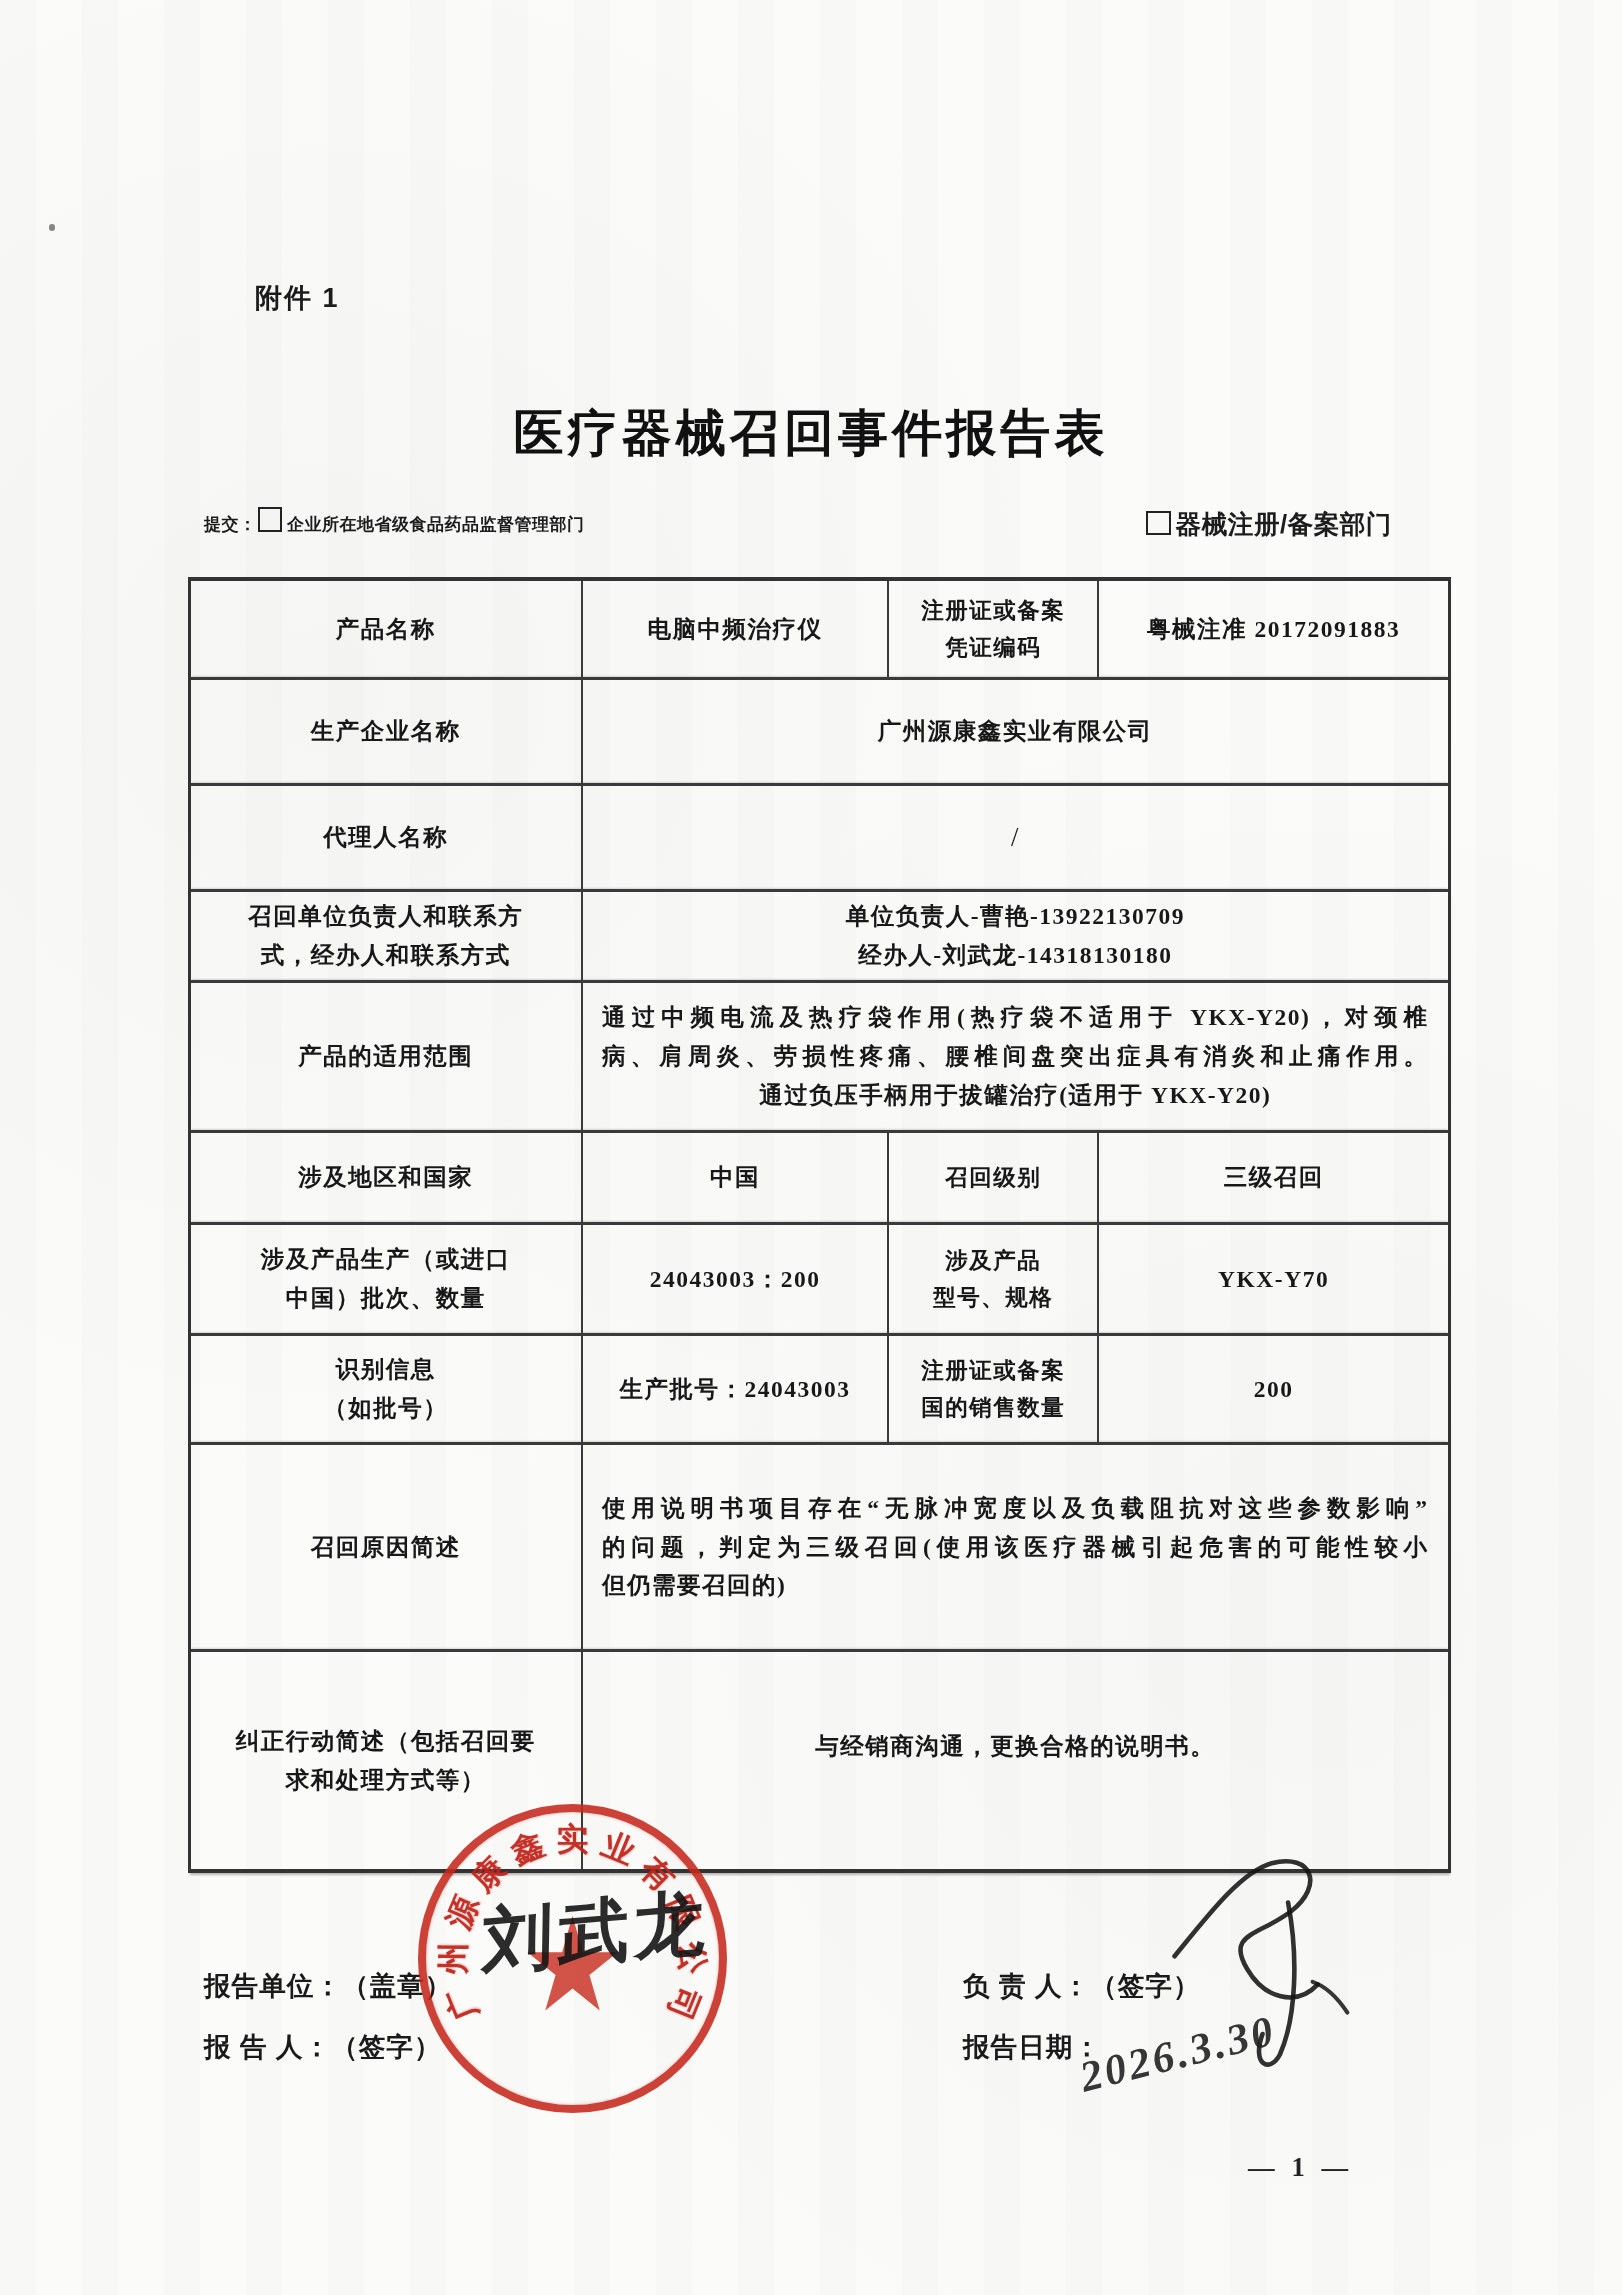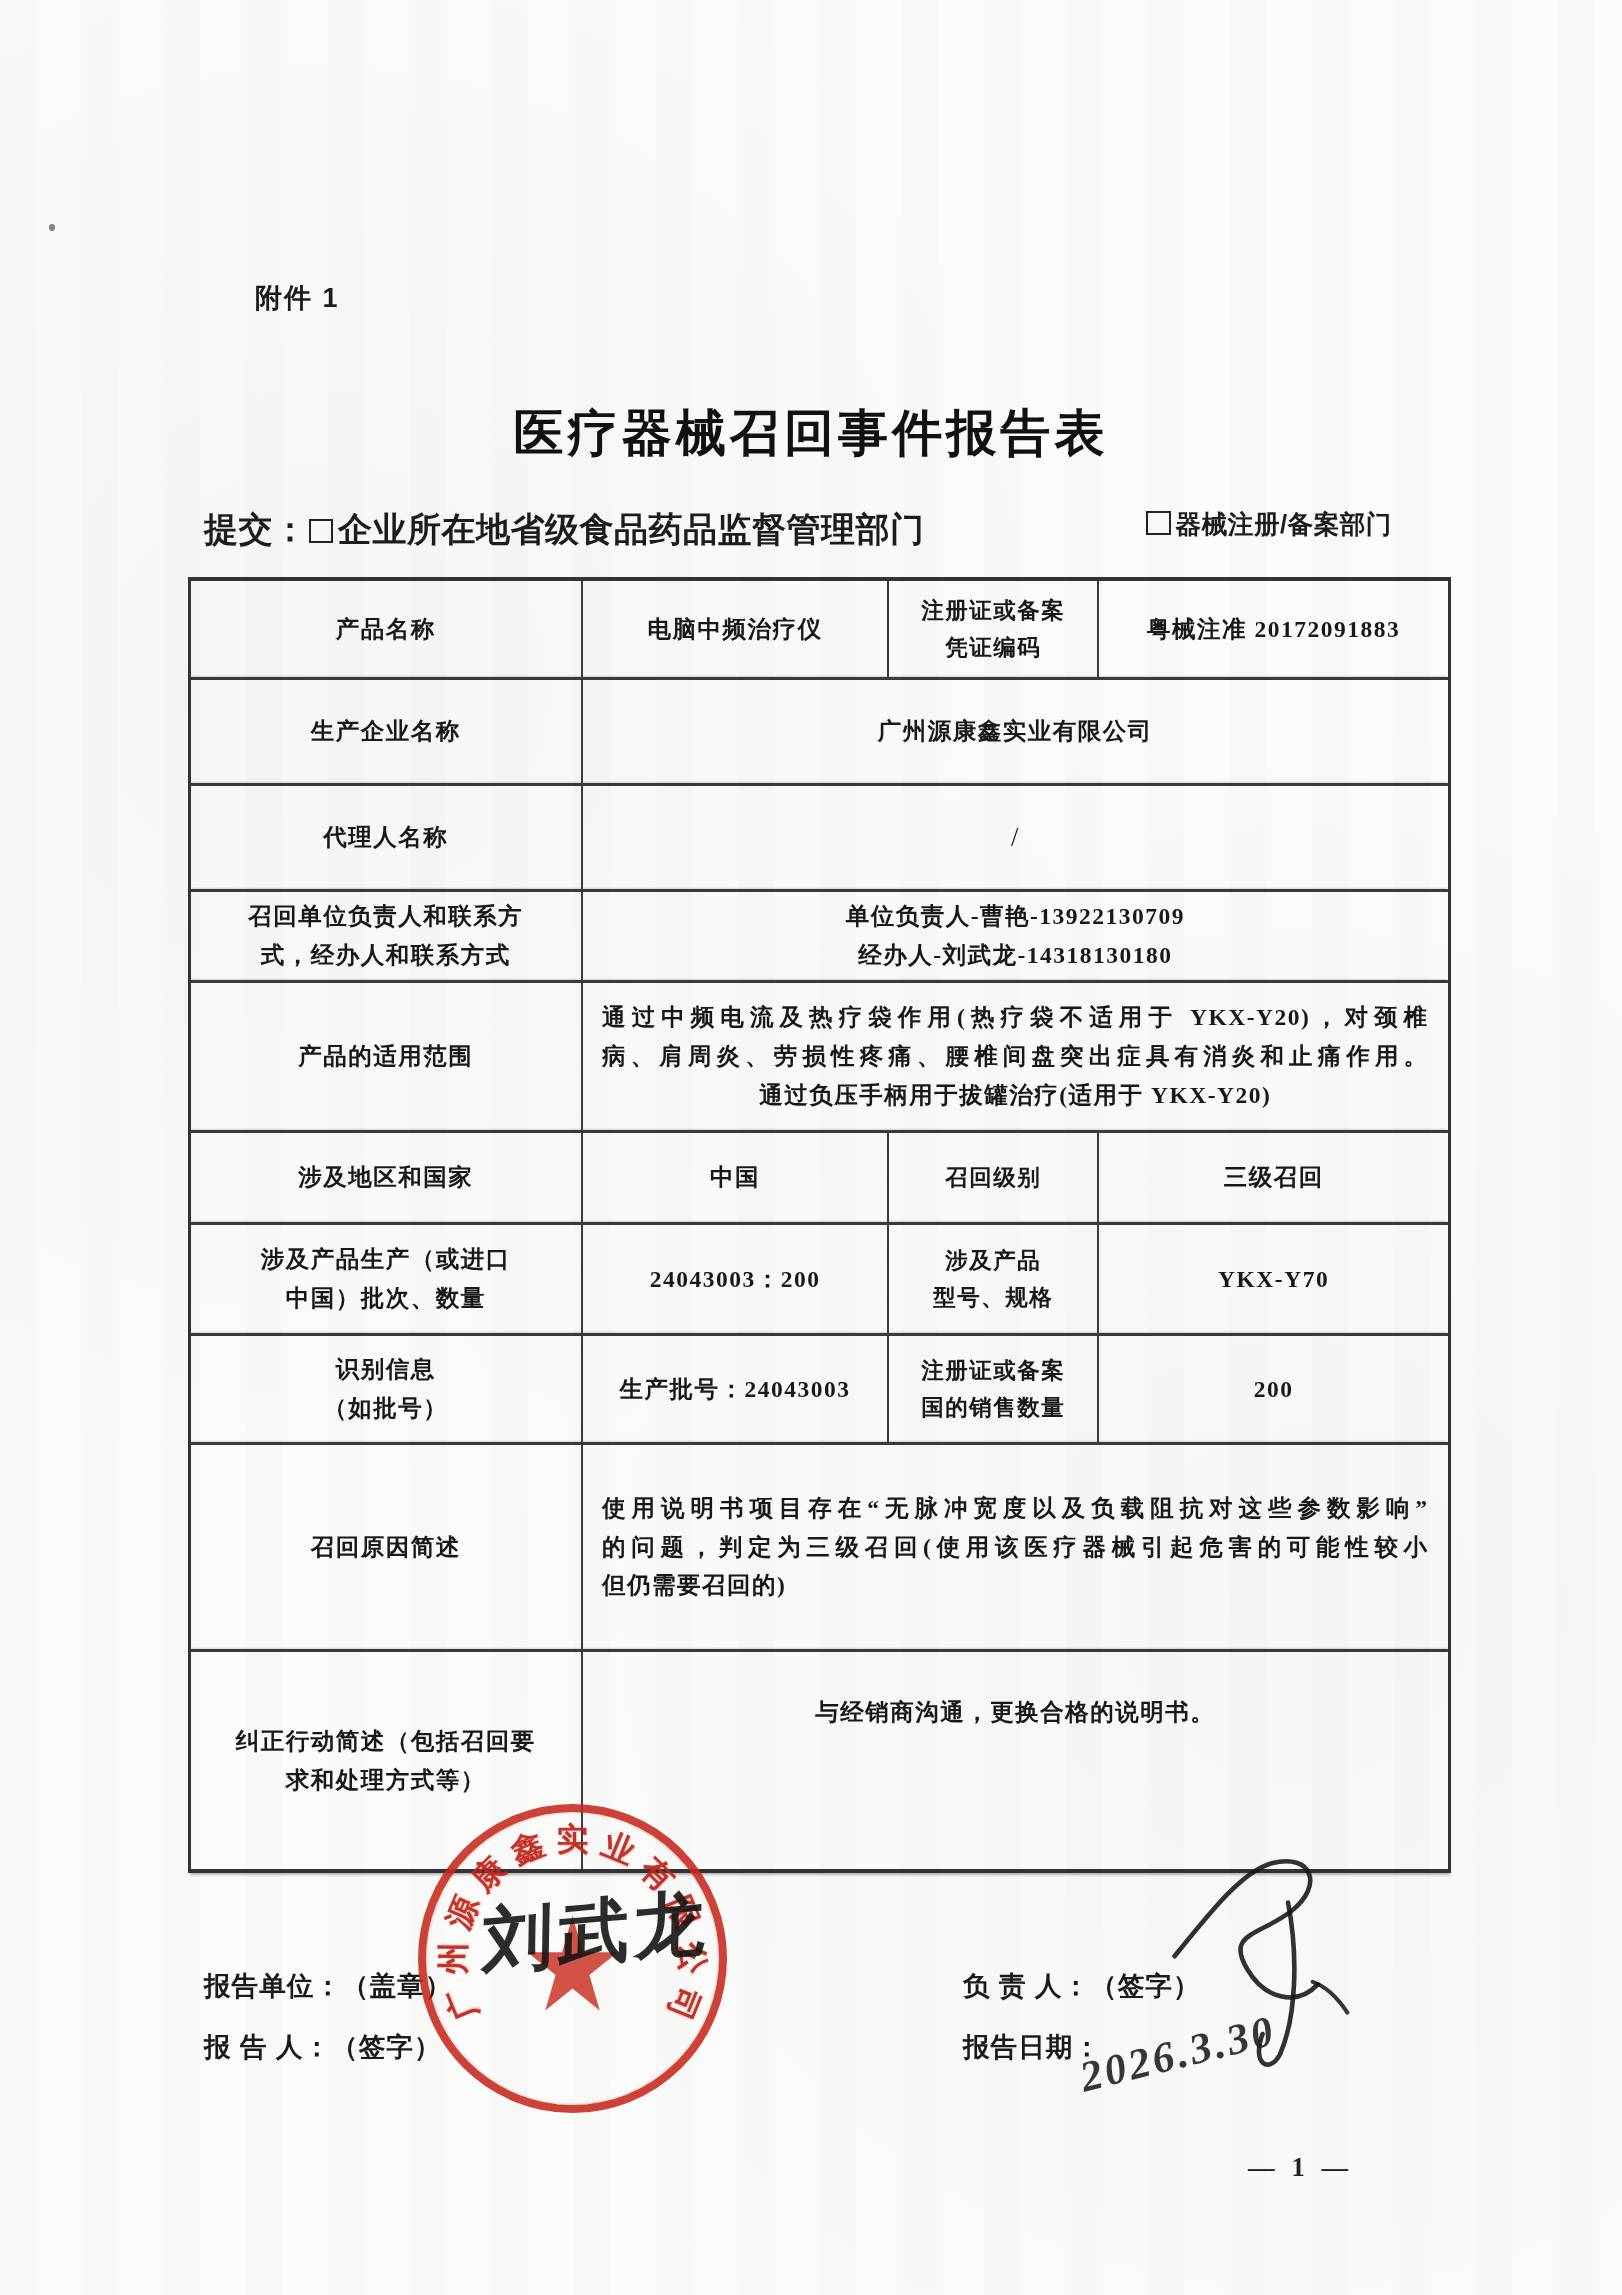--- a/index.html
+++ b/index.html
@@ -27,21 +27,21 @@
   }
   .title{
     position:absolute;left:0;top:400px;width:1622px;margin:0;
     text-align:center;
     font-family:"Liberation Sans", sans-serif;
     font-size:50px;font-weight:bold;letter-spacing:4.1px;color:#111;
   }
   .submit-line{
     position:absolute;left:204px;top:507px;
     font-family:"Liberation Sans", sans-serif;
-    font-size:34px;font-weight:bold;letter-spacing:0.5px;white-space:nowrap;
+    font-size:17px;font-weight:bold;letter-spacing:0.5px;white-space:nowrap;
   }
   .submit-right{
     position:absolute;left:1145px;top:507px;
     font-family:"Liberation Sans", sans-serif;
     font-size:25.6px;font-weight:bold;letter-spacing:0.5px;white-space:nowrap;
   }
   .checkbox{
     display:inline-block;width:20.5px;height:20.5px;
     border:2.6px solid #222;background:transparent;
     vertical-align:-2px;margin:0 5.1px 0 1px;
@@ -70,21 +70,21 @@
   .c4{flex:1;}
   .merged{flex:1;}
   .h-r1{height:96px;} .h-r2{height:103px;} .h-r3{height:103px;}
   .h-r4{height:88px;} .h-r5{height:147px;} .h-r6{height:89px;}
   .h-r7{height:108px;} .h-r8{height:106px;} .h-r9{height:204px;}
   .h-r10{height:217px;}
   .para{align-items:stretch;text-align:left;padding:5.1px 19.4px;}
   .para .jline{width:100%;text-align:justify;text-align-last:justify;}
   .para .lline{width:100%;text-align:left;}
   .para .cline{width:100%;text-align:center;text-align-last:center;}
-  .topstart{justify-content:flex-start;padding-top:41px;}
+  .topstart{justify-content:flex-start;padding-top:75px;}
   .slash{font-size:26.6px;font-weight:normal;}
 
   
   .flabel{
     position:absolute;
     font-family:"Liberation Sans", sans-serif;
     font-size:26.6px;font-weight:bold;letter-spacing:1px;white-space:nowrap;color:#1a1a1a;
   }
   .pagenum{
     position:absolute;left:1248px;top:2152px;

